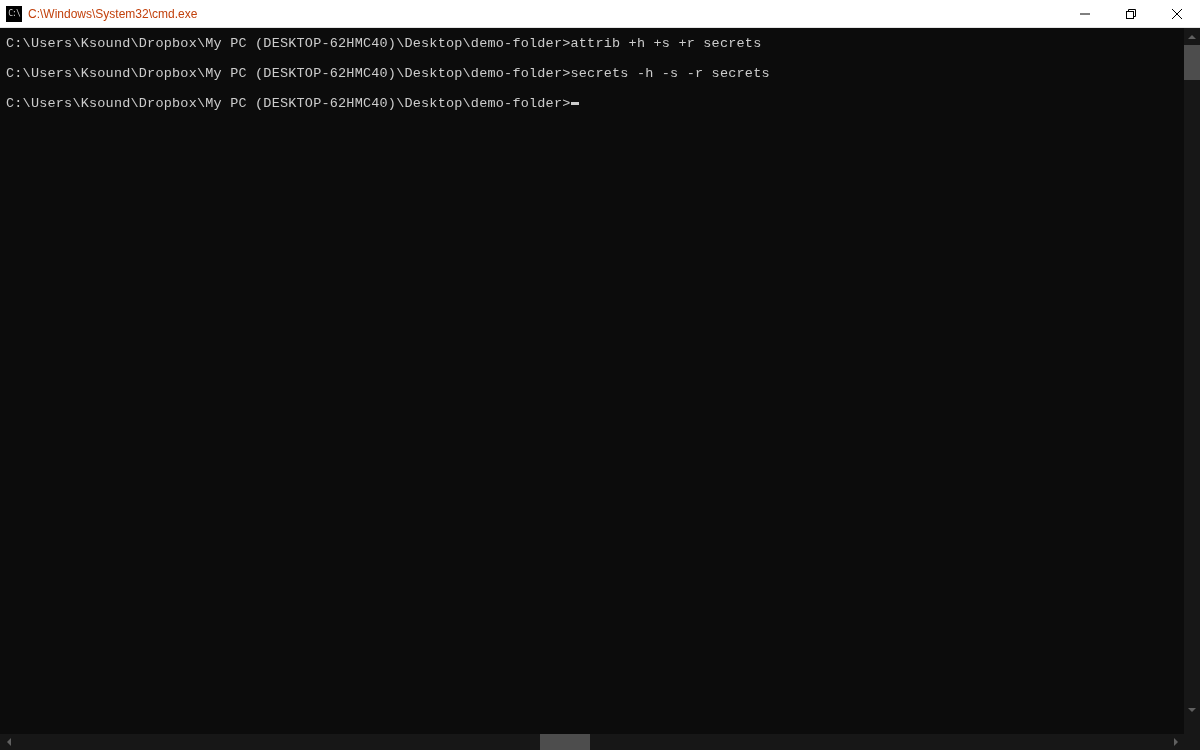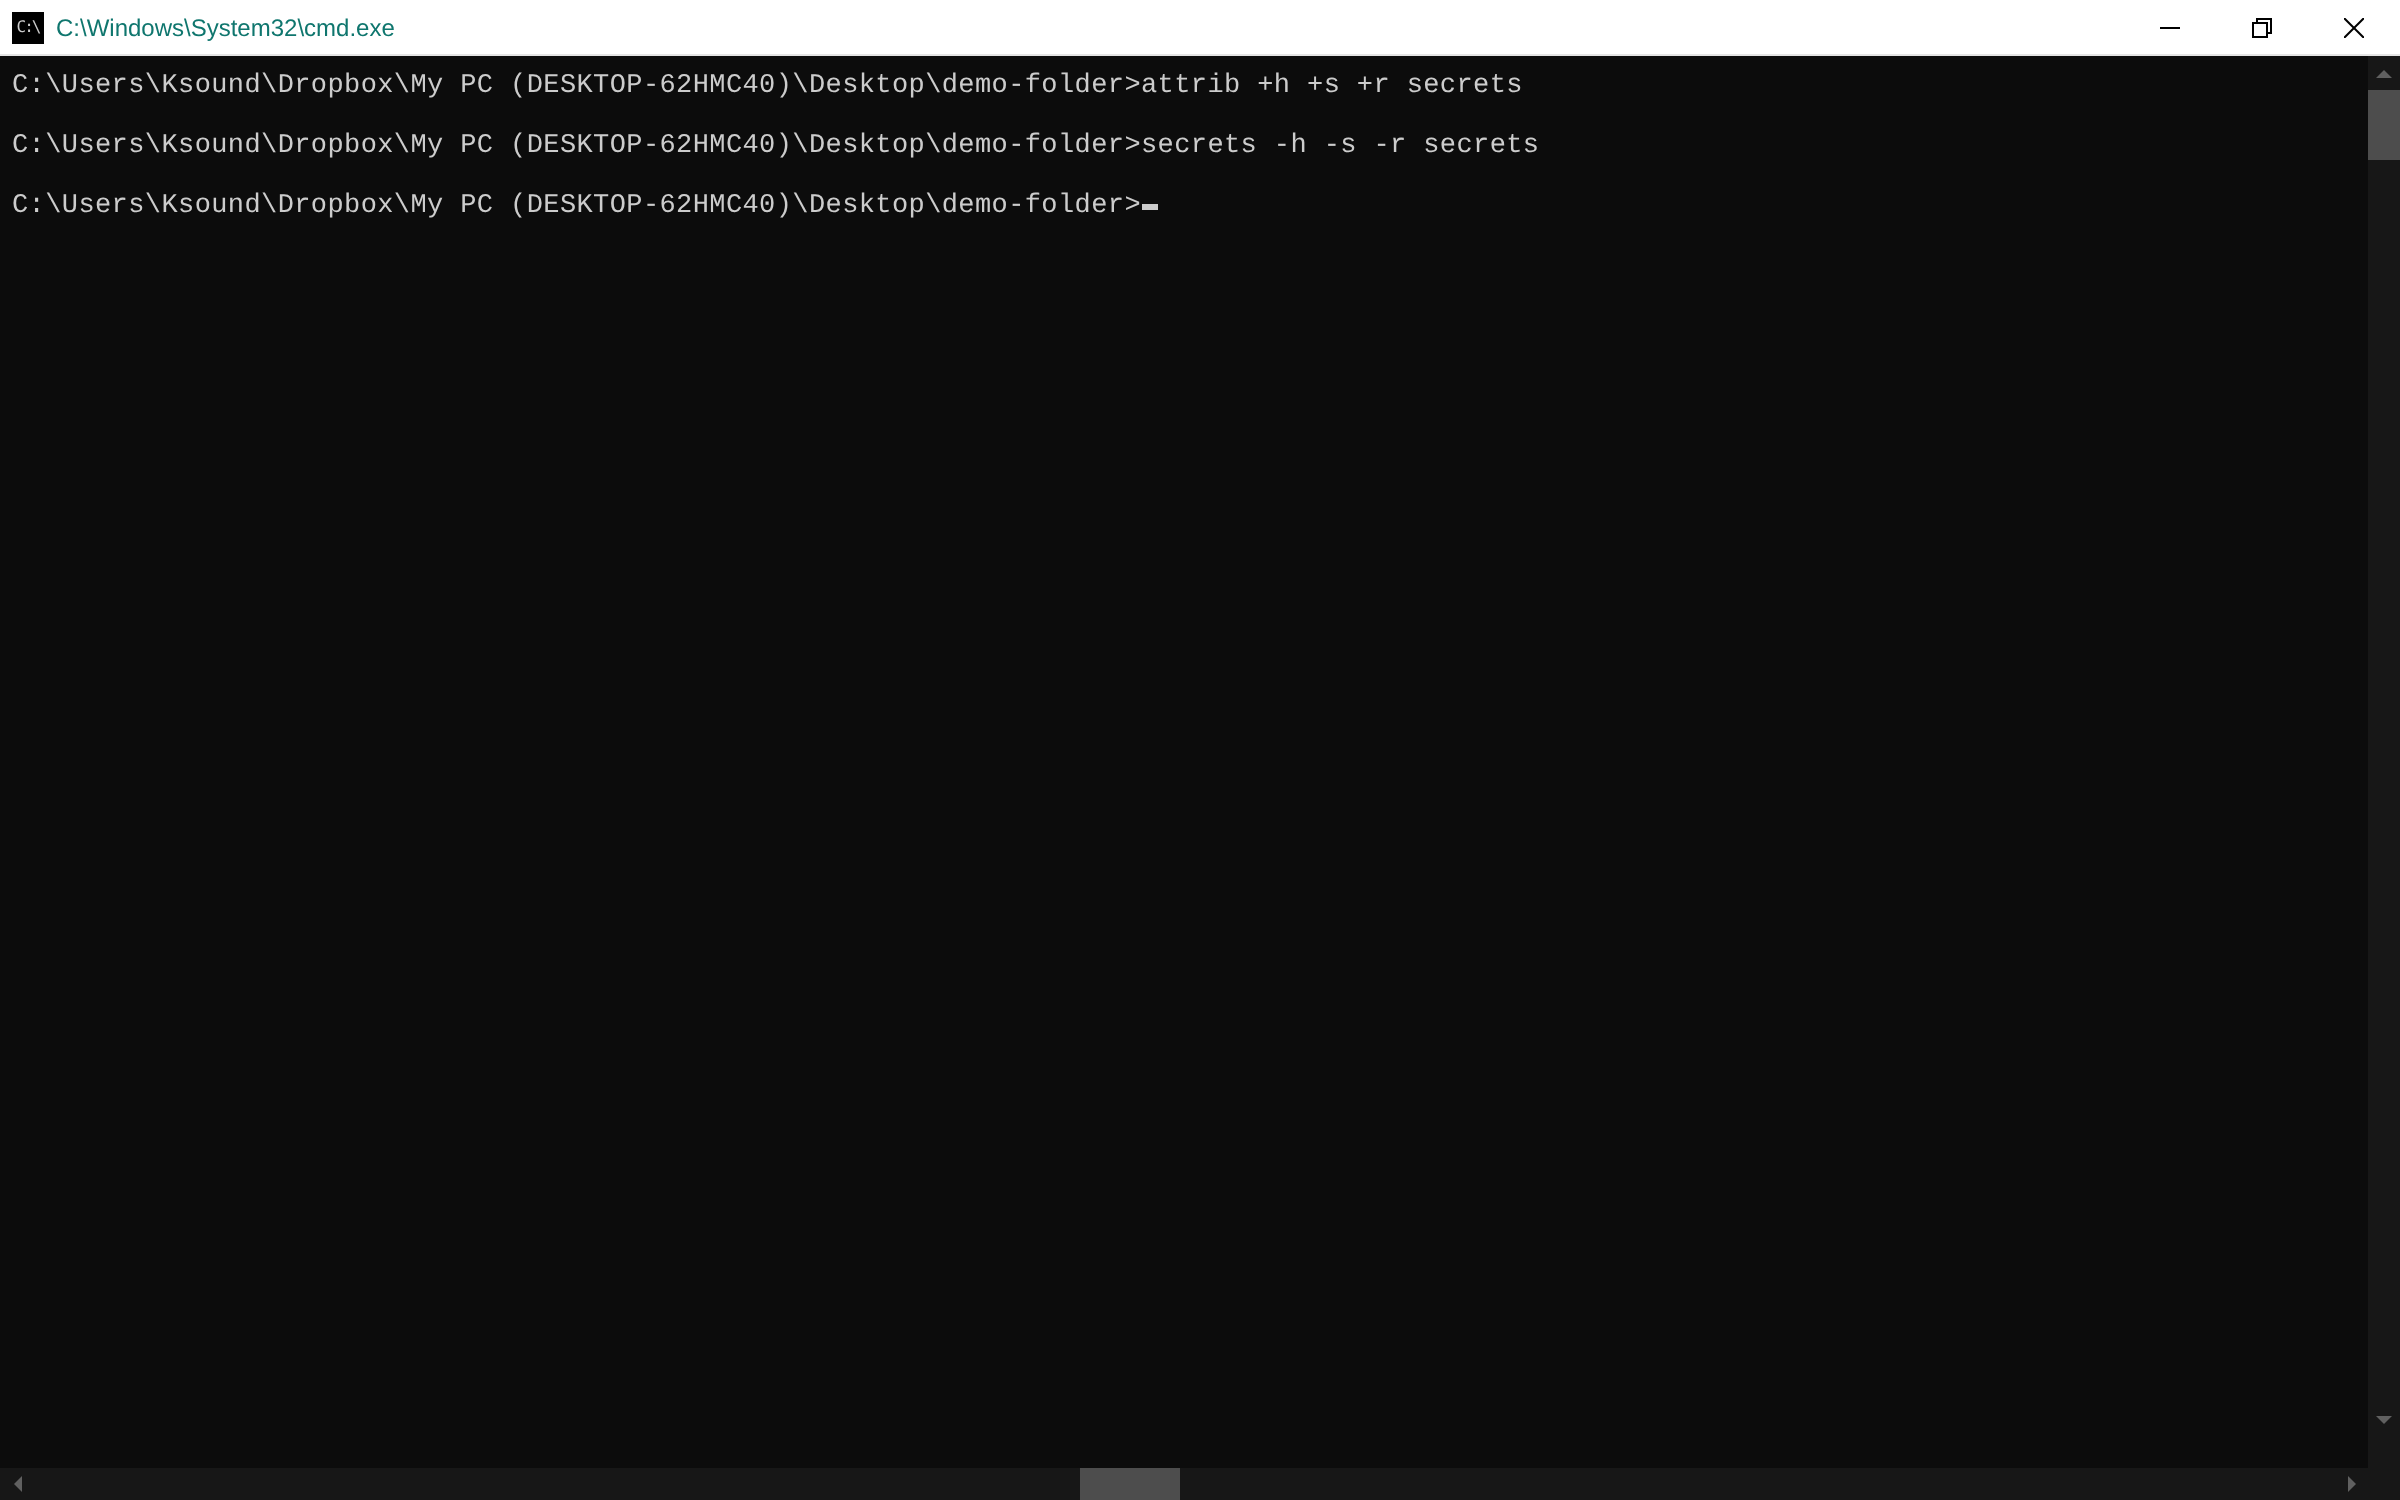--- a/index.html
+++ b/index.html
@@ -42,21 +42,21 @@
       justify-content: center;
       color: #ccc;
       font-size: 8px;
       font-family: monospace;
       letter-spacing: -1px;
     }
     
     .title-text {
       font-size: 12px;
       font-family: 'Segoe UI', Tahoma, sans-serif;
-      color: #0f766e;
+      color: #c2410c;
     }
     
     .window-controls {
       display: flex;
       height: 100%;
     }
     
     .window-control {
       width: 46px;
       height: 100%;

